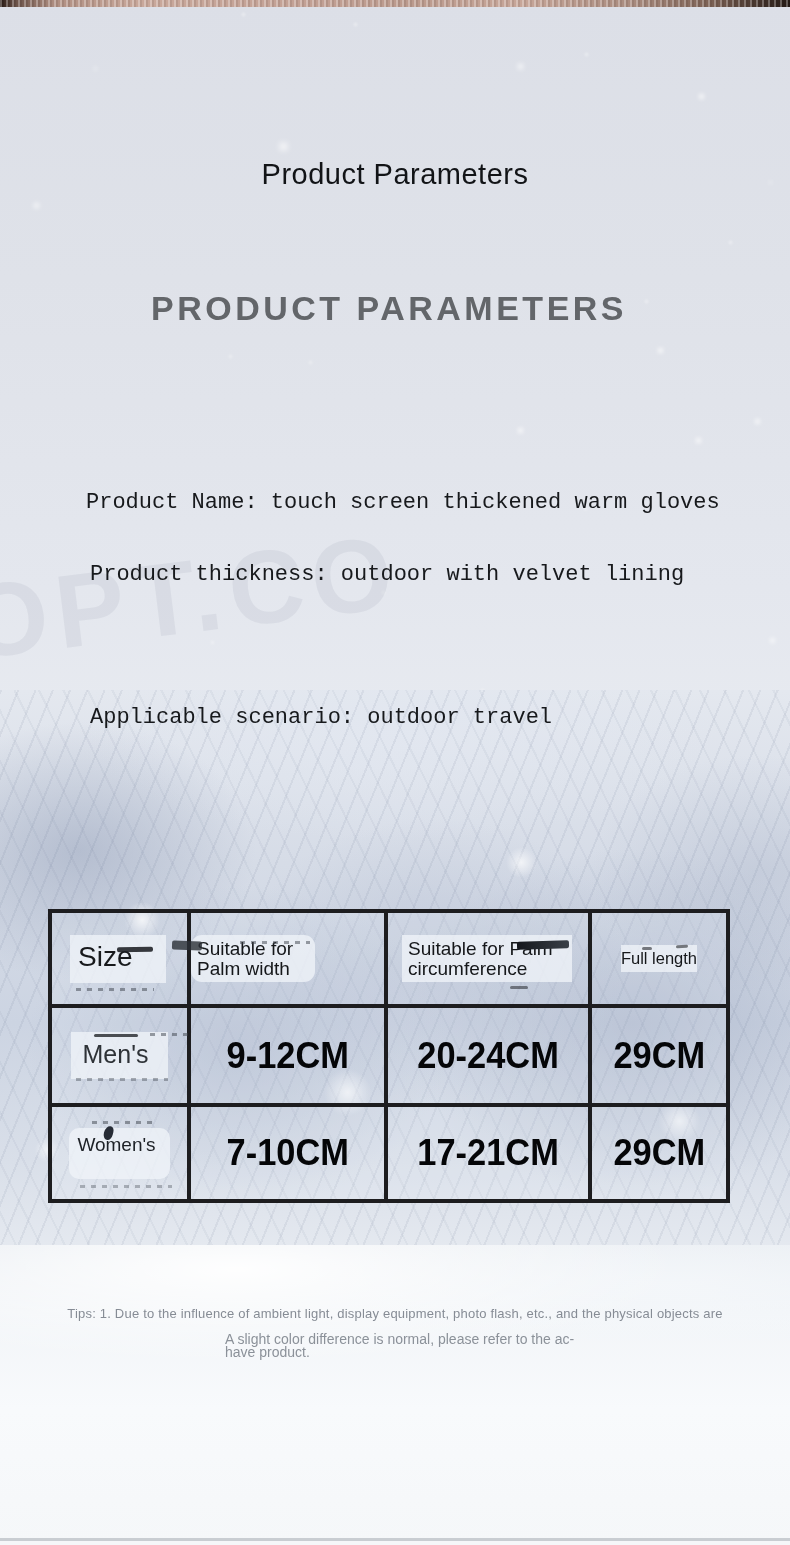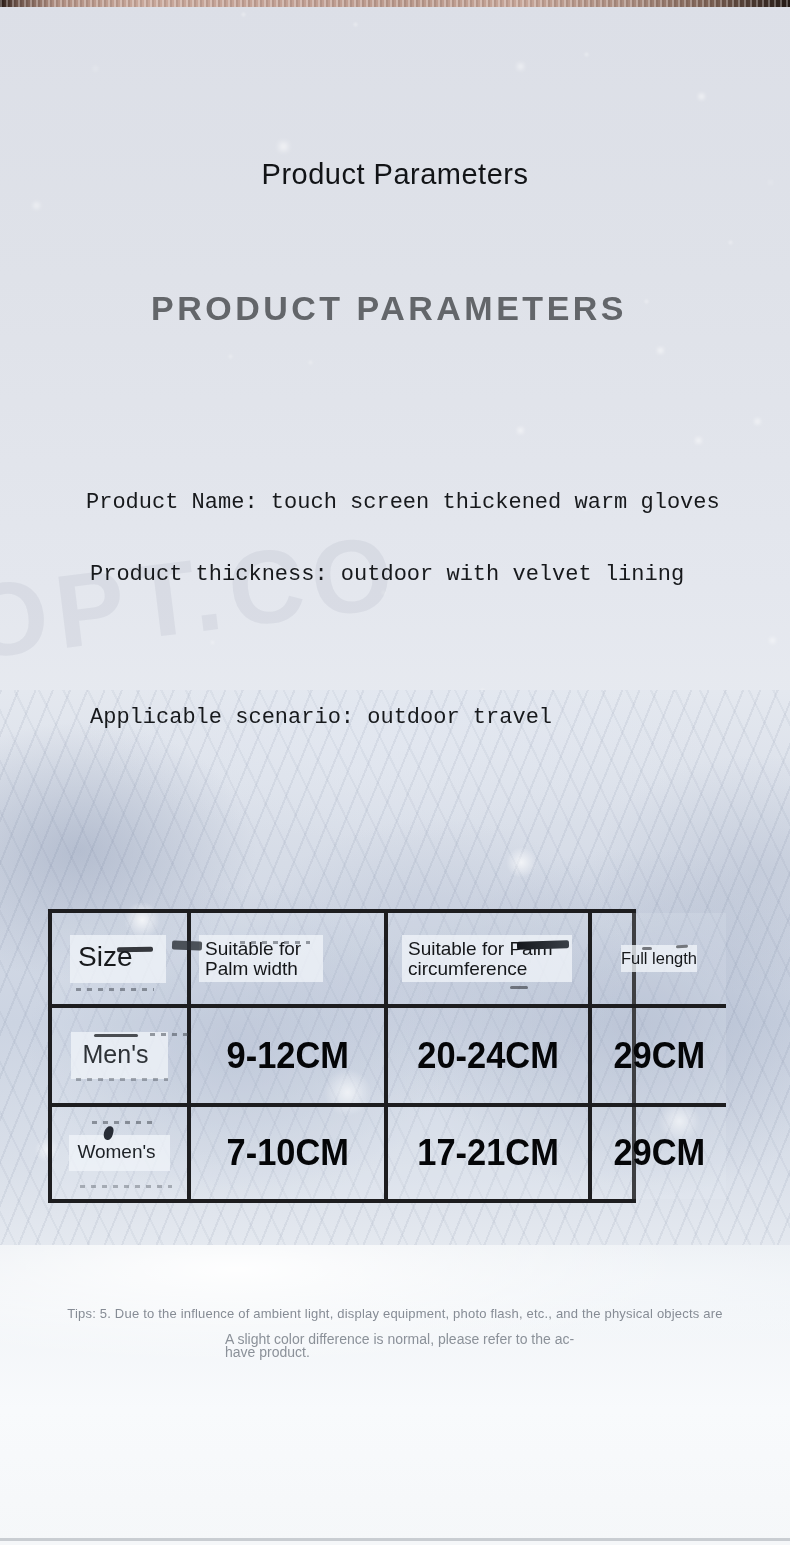--- a/index.html
+++ b/index.html
@@ -91,39 +91,39 @@
   .watermark{position:absolute;top:538px;left:-34px;font-size:104px;font-weight:bold;
     color:rgba(168,176,189,0.20);letter-spacing:8px;transform:rotate(-7deg);white-space:nowrap;}
   
   .spec{position:absolute;font-size:22px;color:#17191c;line-height:25px;font-family:Liberation Mono, monospace;}
   .spec-name{top:490px;left:86px;}
   .spec-thickness{top:562px;left:90px;}
   .spec-features{top:621px;left:86px;}
   .spec-scenario{top:705px;left:90px;}
   
   .size-table{
-    position:absolute;left:48px;top:909px;width:588px;height:294px;box-sizing:border-box;
+    position:absolute;left:48px;top:909px;width:682px;height:294px;box-sizing:border-box;
     display:grid;grid-template-columns:139px 197px 204px 134px;grid-template-rows:95px 99px 92px;
     border:4px solid #1d1d1f;
   }
   .t-row{display:contents;}
   .cell{box-sizing:border-box;border-right:4px solid #1d1d1f;border-bottom:4px solid #1d1d1f;
     display:flex;align-items:center;justify-content:center;background:rgba(235,240,246,0.16);}
   .cell.lc{border-right:none;}
   .cell.lr{border-bottom:none;}
   .patch{background:rgba(239,243,248,0.78);}
   .hdr-size{font-size:28px;color:#17191c;padding:6px 34px 10px 8px;}
   .cell-size{justify-content:flex-start;padding-left:18px;}
   .cell-left{justify-content:flex-start;}
   .hdr-small{font-size:19px;line-height:19.5px;color:#15171a;padding:4px 6px;}
-  .w-pw{width:112px;margin-left:8px;}
+  .w-pw{width:112px;margin-left:0;border-radius:11px;}
   .w-pc{width:158px;margin-left:14px;}
   .hdr-fl{font-size:16.5px;color:#15171a;padding:4px 0;}
   .lbl-mens{font-size:25px;color:#2e3237;padding:8px 20px 10px 12px;}
-  .lbl-womens{font-size:19px;color:#1d2126;padding:6px 14px 8px 8px;}
+  .lbl-womens{font-size:19px;color:#1d2126;padding:6px 14px 23px 8px;border-radius:10px;}
   .val{font-size:37px;font-weight:700;color:#050608;display:inline-block;transform:scaleX(0.93);letter-spacing:0px;}
   
   .smudge{position:absolute;background:#15181c;border-radius:2px;}
   .dots{position:absolute;height:3px;background:repeating-linear-gradient(90deg,#3c424b 0 5px,transparent 5px 11px);}
   .bird{position:absolute;left:104px;top:1126px;width:9px;height:14px;background:#272c36;
     border-radius:60% 40% 50% 50%;transform:rotate(14deg);}
   
   .tips-line1{position:absolute;top:1306px;left:0;width:790px;text-align:center;
     font-size:13px;color:#868c95;letter-spacing:.2px;}
   .tips-block{position:absolute;top:1333px;left:225px;font-size:14px;line-height:12.5px;color:#8b9199;}
@@ -202,19 +202,19 @@
   <div class="smudge" style="left:510px;top:986px;width:18px;height:3px;opacity:.5;"></div>
   <div class="smudge" style="left:642px;top:947px;width:10px;height:3px;opacity:.55;"></div>
   <div class="smudge" style="left:676px;top:945px;width:12px;height:3px;opacity:.55;transform:rotate(-4deg);"></div>
   <div class="smudge" style="left:94px;top:1034px;width:44px;height:3px;opacity:.75;"></div>
   <div class="dots" style="left:150px;top:1033px;width:42px;opacity:.5;"></div>
   <div class="dots" style="left:76px;top:1078px;width:92px;opacity:.4;"></div>
   <div class="dots" style="left:92px;top:1121px;width:62px;opacity:.5;"></div>
   <div class="dots" style="left:80px;top:1185px;width:92px;opacity:.35;"></div>
   <div class="bird"></div>
 
-  <div class="tips-line1">Tips: 5. Due to the influence of ambient light, display equipment, photo flash, etc., and the physical objects are</div>
+  <div class="tips-line1">Tips: 1. Due to the influence of ambient light, display equipment, photo flash, etc., and the physical objects are</div>
   <div class="tips-block">
     <span>A slight color difference is normal, please refer to the ac-</span><br>
     <span>have product.</span>
   </div>
 
 </div>
 
 </body></html>

